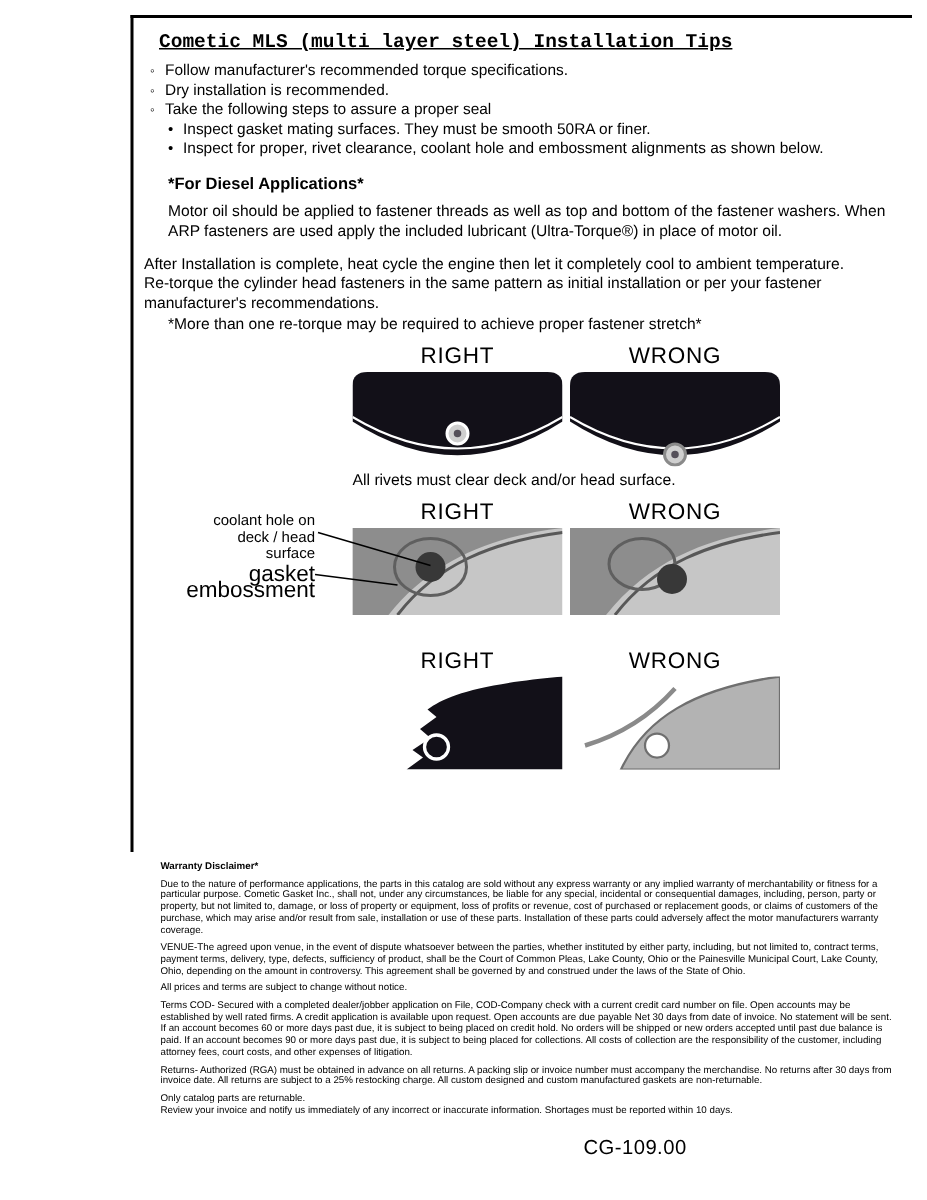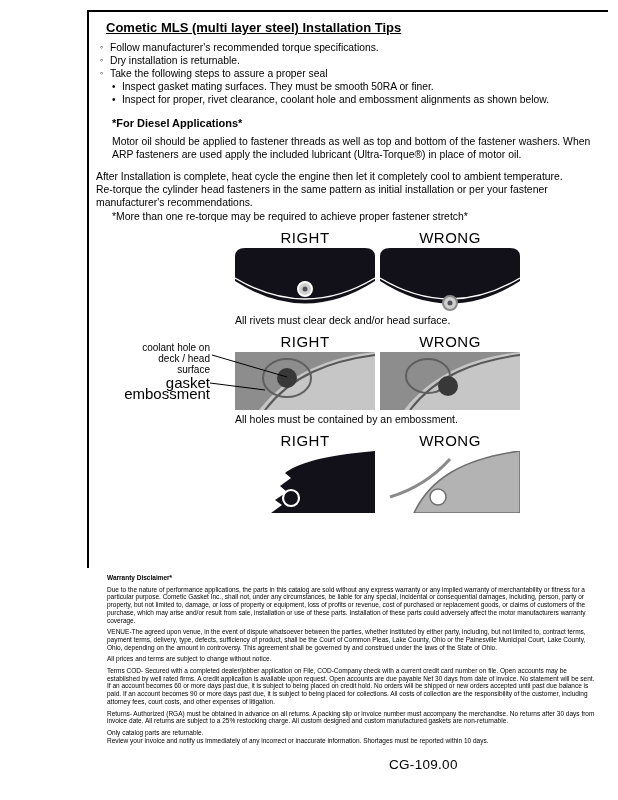--- a/index.html
+++ b/index.html
@@ -10,21 +10,21 @@
     color:#000;
     position:relative;
     overflow:hidden;
   }
   .frame {
     position:absolute; left:87px; top:10px; width:521px; height:558px;
     border-left:2px solid #000; border-top:2px solid #000;
   }
   .title {
     position:absolute; left:106px; top:20px;
-    font-size:13px; font-weight:bold; text-decoration:underline;
+    font-size:13px; font-weight:bold; text-decoration:underline;font-family:Liberation Mono, monospace;
   }
   .bullets { position:absolute; left:100px; top:41px; width:502px; font-size:10.3px; line-height:13px; }
   .b1 { display:flex; }
   .b1 .mk { width:10px; font-size:9px; line-height:13px; }
   .b2 { display:flex; margin-left:12px; }
   .b2 .mk { width:10px; font-size:10px; line-height:13px; }
   .diesel-heading { position:absolute; left:112px; top:117px; font-size:11px; font-weight:bold; }
   .para1 { position:absolute; left:112px; top:135px; width:482px; font-size:10.4px; line-height:13px; }
   .para2 { position:absolute; left:96px; top:170px; width:470px; font-size:10.4px; line-height:13px; }
   .note  { position:absolute; left:112px; top:211px; width:480px; font-size:10.4px; }
@@ -59,21 +59,21 @@
 
 <div class="title">Cometic MLS (multi layer steel) Installation Tips</div>
 
 <div class="bullets">
   <div class="b1">
     <span class="mk">◦</span>
     <span>Follow manufacturer's recommended torque specifications.</span>
   </div>
   <div class="b1">
     <span class="mk">◦</span>
-    <span>Dry installation is returnable.</span>
+    <span>Dry installation is recommended.</span>
   </div>
   <div class="b1">
     <span class="mk">◦</span>
     <span>Take the following steps to assure a proper seal</span>
   </div>
   <div class="b2">
     <span class="mk">•</span>
     <span>Inspect gasket mating surfaces.  They must be smooth 50RA or finer.</span>
   </div>
   <div class="b2">
@@ -127,21 +127,20 @@
       <circle cx="52" cy="26" r="10" fill="#383838"></circle>
     </svg>
     <svg width="140" height="58" viewBox="0 0 140 58">
       <rect width="140" height="58" fill="#c6c6c6"></rect>
       <path d="M0,0 H140 C96,5 54,20 24,58 H0 Z" fill="#8d8d8d"></path>
       <path d="M140,3 C94,9 56,24 30,58" stroke="#585858" stroke-width="2" fill="none"></path>
       <ellipse cx="48" cy="24" rx="22" ry="17" fill="none" stroke="#5f5f5f" stroke-width="2"></ellipse>
       <circle cx="68" cy="34" r="10" fill="#383838"></circle>
     </svg>
   </div>
-  <div class="dg-caption">All holes must be contained by an embossment.</div>
 </div>
 
 <div class="callout-coolant">
   <div>coolant hole on</div>
   <div>deck / head surface</div>
 </div>
 <div class="callout-embossment">gasket embossment</div>
 
 <svg class="connector-overlay" width="95" height="50" viewBox="0 0 95 50">
   <line x1="7" y1="10" x2="82" y2="32" stroke="#000" stroke-width="1"></line>

